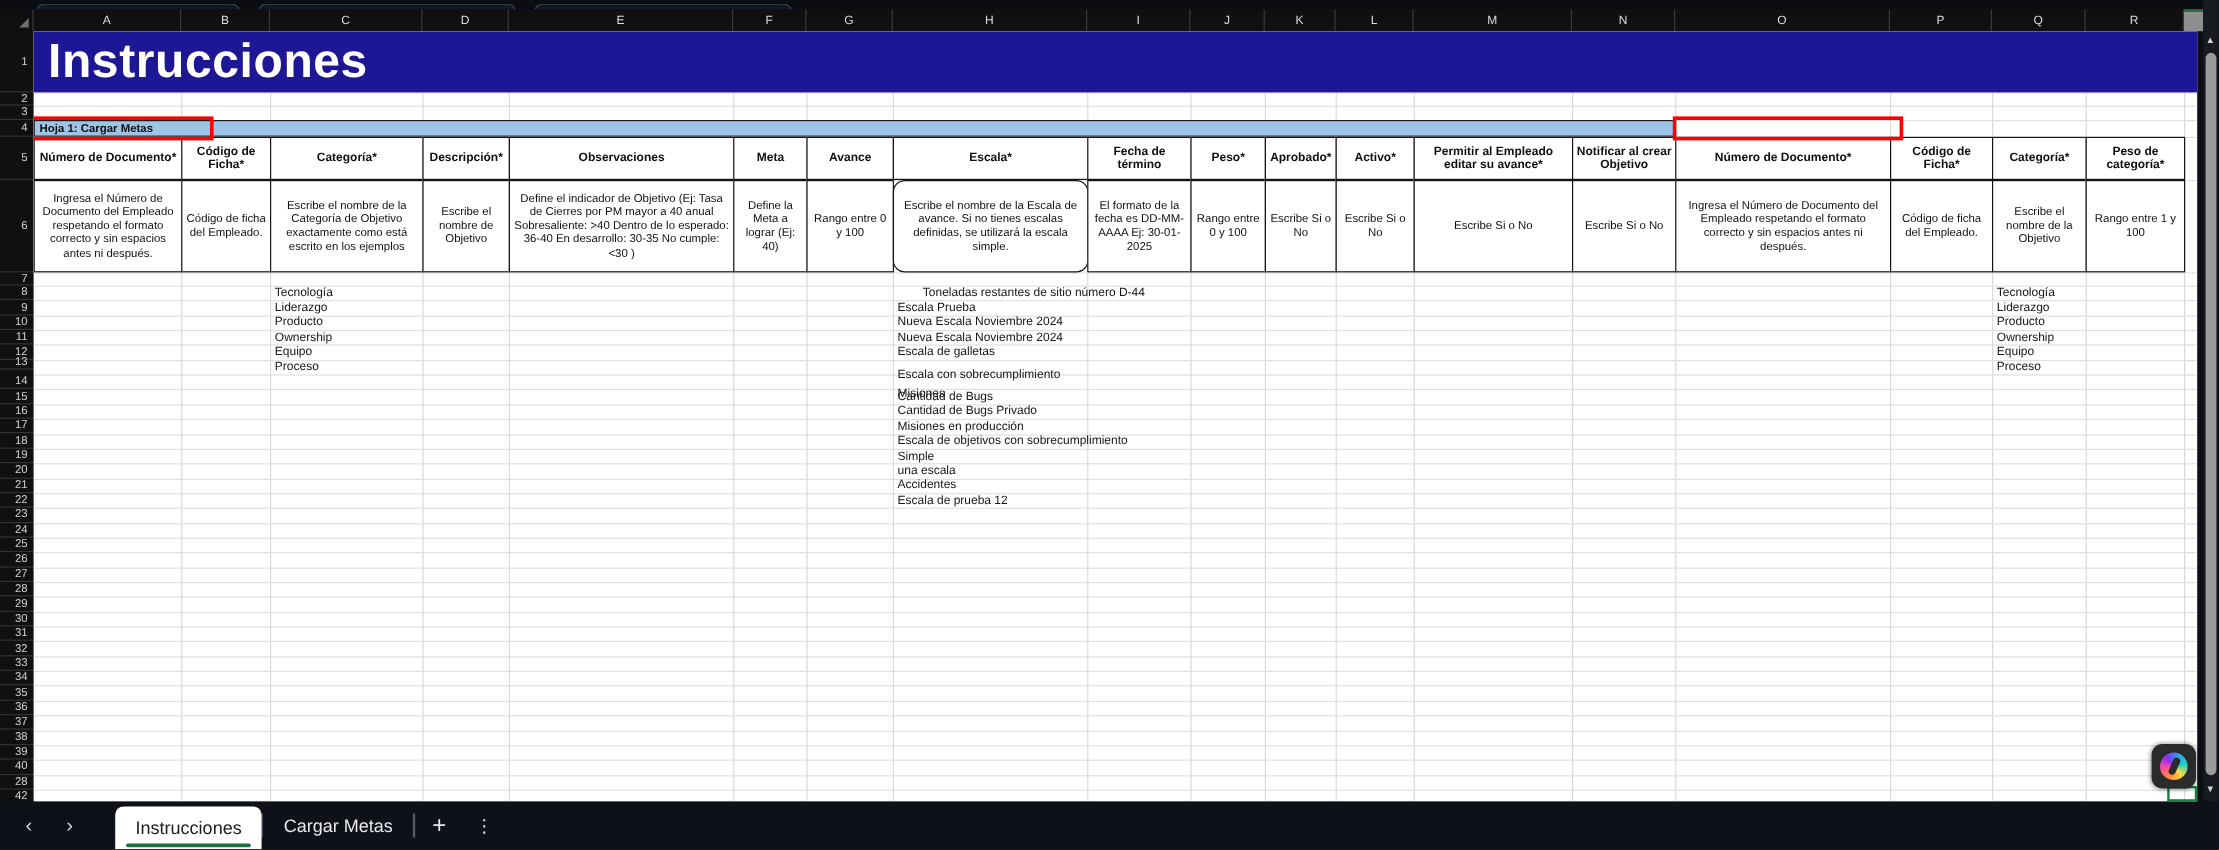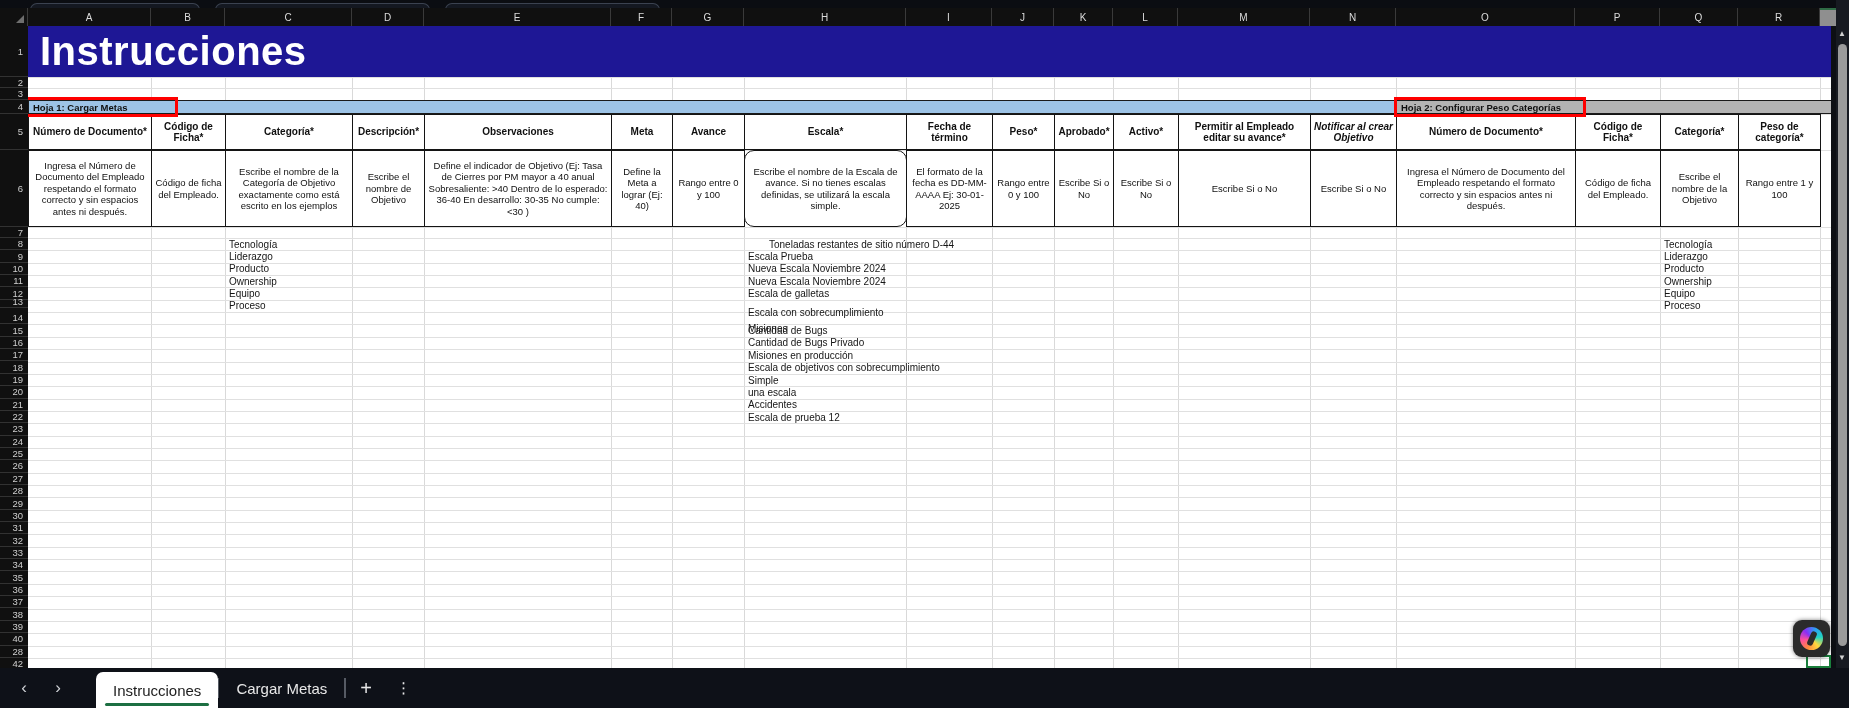--- a/index.html
+++ b/index.html
@@ -212,23 +212,20 @@
       </div>
 
     <div class="banner">
       <span>Instrucciones</span>
     </div>
 
 
     <div class="band" style="left:0;width:1368px;background:#9dc3e6;">
       <span>Hoja 1: Cargar Metas</span>
     </div>
-    <div class="band" style="left:1368px;width:452px;background:#b3b3b3;">
-      <span>Hoja 2: Configurar Peso Categorías</span>
-    </div>
 
     <div id="headerCells">
         <div class="hcell" style="left: 0px; width: 124px;">Número de Documento*</div>
         <div class="dcell2" style="left: 0px; width: 124px;">Ingresa el Número de Documento del Empleado respetando el formato correcto y sin espacios antes ni después.</div>
         <div class="hcell" style="left: 123px; width: 75px;">Código de Ficha*</div>
         <div class="dcell2" style="left: 123px; width: 75px;">Código de ficha del Empleado.</div>
         <div class="hcell" style="left: 197px; width: 128px;">Categoría*</div>
         <div class="dcell2" style="left: 197px; width: 128px;">Escribe el nombre de la Categoría de Objetivo exactamente como está escrito en los ejemplos</div>
         <div class="hcell" style="left: 324px; width: 73px;">Descripción*</div>
         <div class="dcell2" style="left: 324px; width: 73px;">Escribe el nombre de Objetivo</div>
@@ -243,21 +240,21 @@
         <div class="hcell" style="left: 878px; width: 87px;">Fecha de término</div>
         <div class="dcell2" style="left: 878px; width: 87px;">El formato de la fecha es DD-MM-AAAA Ej: 30-01-2025</div>
         <div class="hcell" style="left: 964px; width: 63px;">Peso*</div>
         <div class="dcell2" style="left: 964px; width: 63px;">Rango entre 0 y 100</div>
         <div class="hcell" style="left: 1026px; width: 60px;">Aprobado*</div>
         <div class="dcell2" style="left: 1026px; width: 60px;">Escribe Si o No</div>
         <div class="hcell" style="left: 1085px; width: 66px;">Activo*</div>
         <div class="dcell2" style="left: 1085px; width: 66px;">Escribe Si o No</div>
         <div class="hcell" style="left: 1150px; width: 133px;">Permitir al Empleado editar su avance*</div>
         <div class="dcell2" style="left: 1150px; width: 133px;">Escribe Si o No</div>
-        <div class="hcell" style="left: 1282px; width: 87px; font-style: italic;">Notificar al crear Objetivo</div>
+        <div class="hcell" style="left: 1282px; width: 87px;">Notificar al crear Objetivo</div>
         <div class="dcell2" style="left: 1282px; width: 87px;">Escribe Si o No</div>
         <div class="hcell" style="left: 1368px; width: 180px;">Número de Documento*</div>
         <div class="dcell2" style="left: 1368px; width: 180px;">Ingresa el Número de Documento del Empleado respetando el formato correcto y sin espacios antes ni después.</div>
         <div class="hcell" style="left: 1547px; width: 86px;">Código de Ficha*</div>
         <div class="dcell2" style="left: 1547px; width: 86px;">Código de ficha del Empleado.</div>
         <div class="hcell" style="left: 1632px; width: 79px;">Categoría*</div>
         <div class="dcell2" style="left: 1632px; width: 79px;">Escribe el nombre de la Objetivo</div>
         <div class="hcell" style="left: 1710px; width: 83px;">Peso de categoría*</div>
         <div class="dcell2" style="left: 1710px; width: 83px;">Rango entre 1 y 100</div>
       </div>

